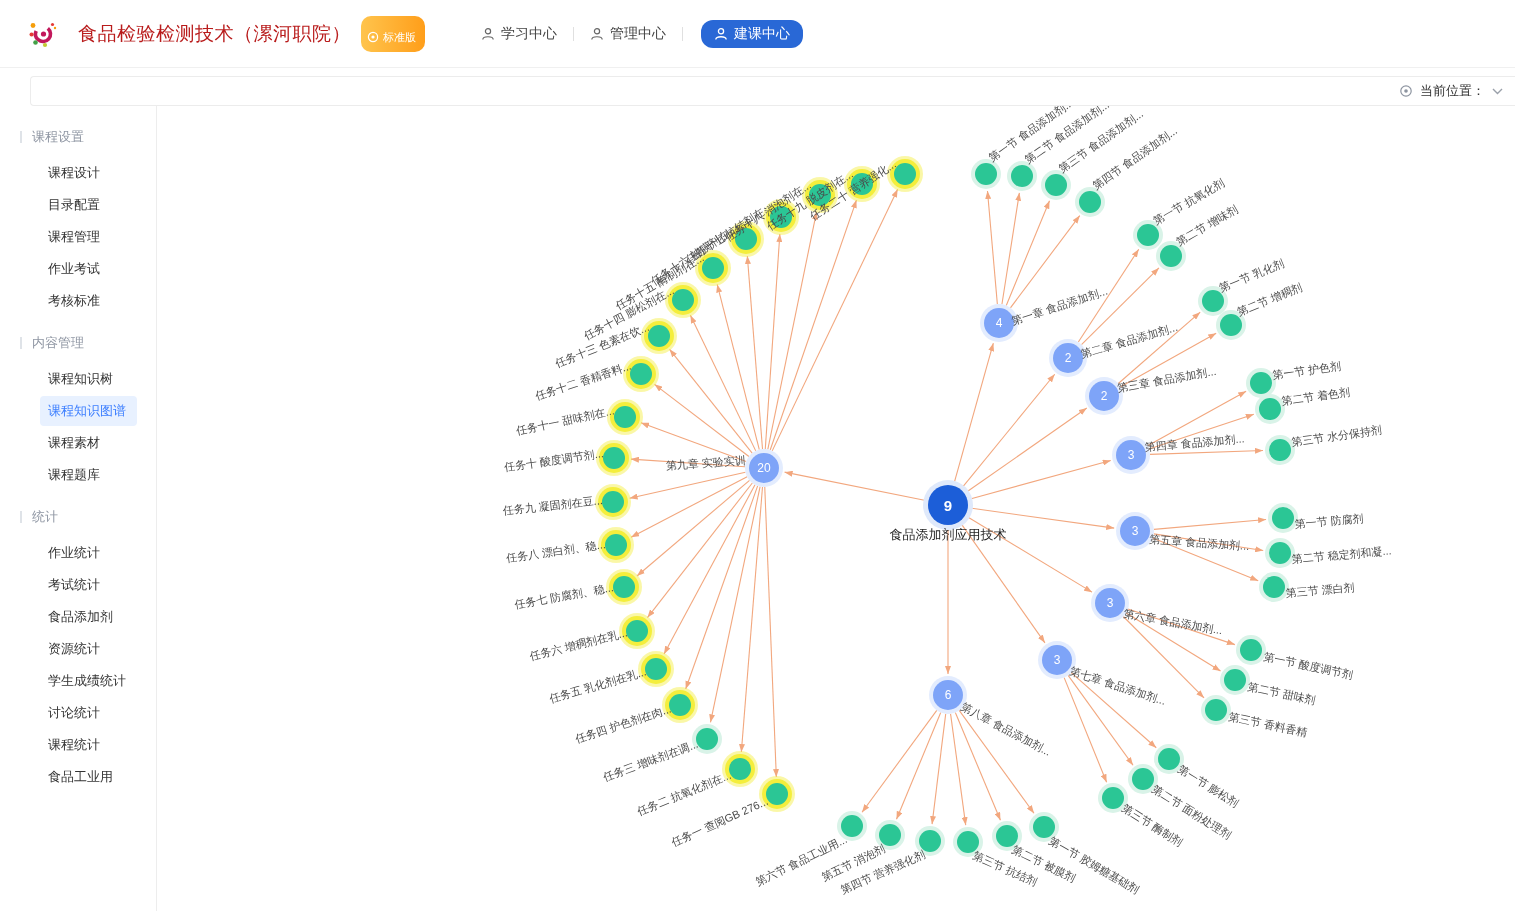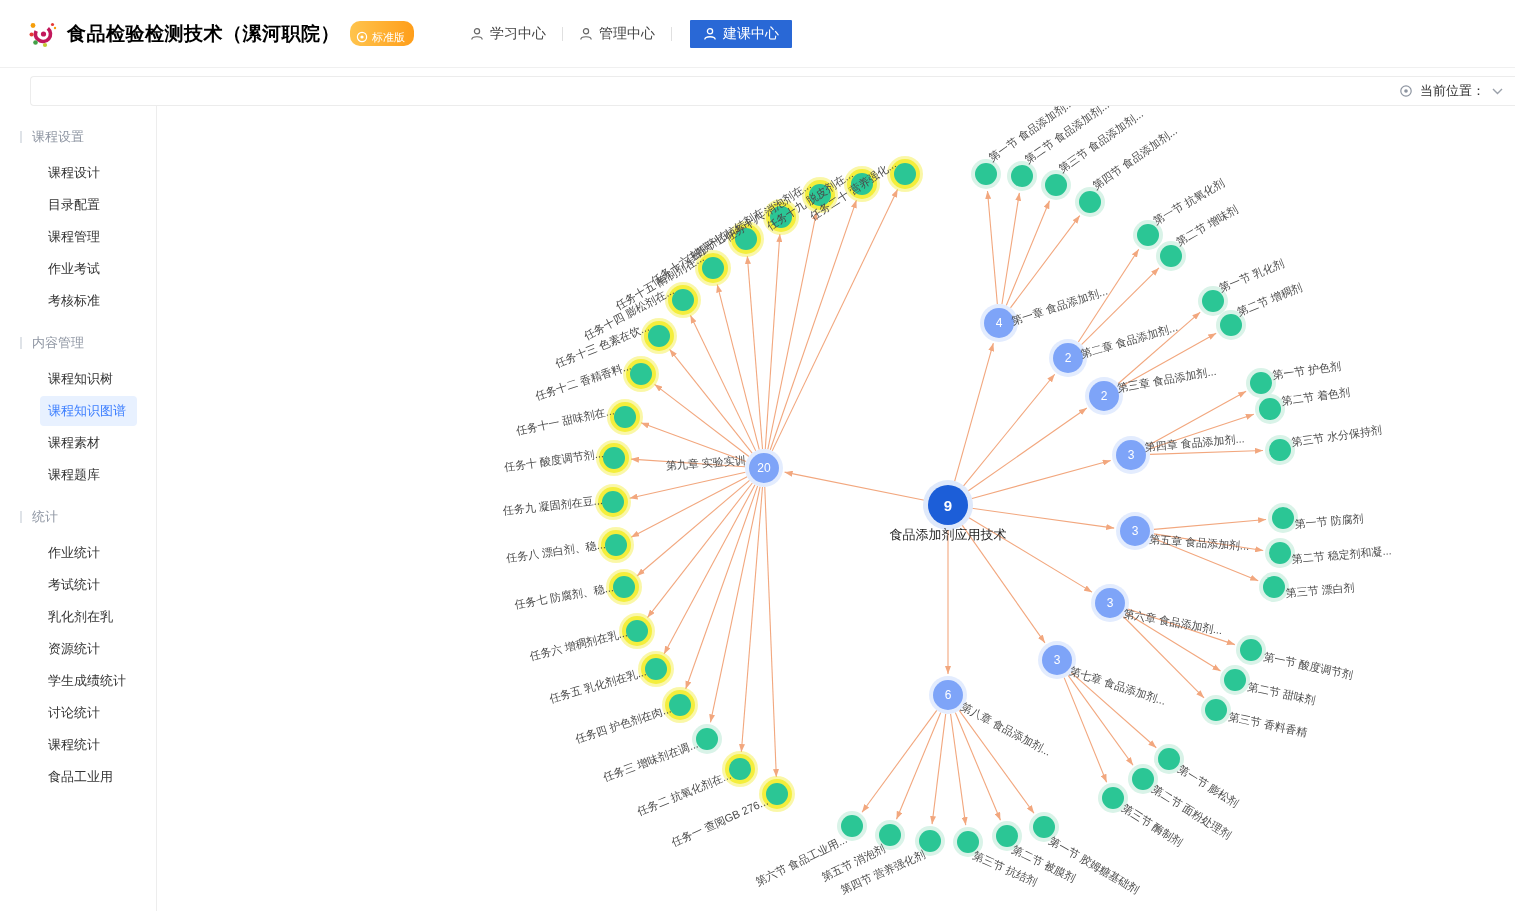--- a/index.html
+++ b/index.html
@@ -8,29 +8,29 @@
 
   
   .tabstrip { position:absolute; top:0; left:0; width:100%; height:10px; }
   .tab-ghost { position:absolute; top:-5px; height:13px; background:#f1f2f3; border-radius:8px; }
   .tg1 { left:243px; width:612px; }
   .tg2 { left:876px; width:576px; }
 
   header { display:flex; align-items:center; height:68px; padding:0 28px;
     border-bottom:1px solid #f0f0f0; position:relative; background:#fff; }
   .logo { width:30px; height:30px; flex:0 0 auto; }
-  h1.title { font-size:19px; font-weight:bold; color:#000000; margin-left:9px; letter-spacing:.5px; }
-  .badge { display:inline-flex; align-items:center; gap:4px; margin-left:10px; height:25px;
+  h1.title { font-size:19px; font-weight:normal; color:#b91c1c; margin-left:20px; letter-spacing:.5px; }
+  .badge { display:inline-flex; align-items:center; gap:4px; margin-left:10px; height:36px;
     padding:7px 9px 0 6px; border-radius:10px; color:#fff; font-size:11px;
     background:linear-gradient(90deg,#ffc44d,#ff9e1a); }
   nav { display:flex; align-items:center; margin-left:40px; }
   .nav-item { display:flex; align-items:center; gap:6px; padding:0 16px; font-size:14px;
     color:#444; cursor:pointer; text-decoration:none; }
   .nav-sep { width:1px; height:14px; background:#e0e0e0; }
-  .nav-item.primary { background:#2968d6; color:#fff; border-radius:1px; height:28px;
+  .nav-item.primary { background:#2968d6; color:#fff; border-radius:12px; height:28px;
     padding:0 13px; margin-left:18px; }
 
   .crumbwrap { padding:8px 0 0 30px; }
   .crumb { display:flex; align-items:center; height:30px; border:1px solid #ececec;
     border-right:none; border-radius:4px 0 0 4px; padding:0 12px; font-size:13px;
     color:#333; background:#fff;justify-content:flex-end; }
   .crumb .pin { margin-right:7px; }
   .crumb .gt { color:#b9b9b9; margin:0 6px; font-size:12px; }
   .crumb .chev { margin-left:7px; }
   .crumb-link { cursor:pointer; }
@@ -132,21 +132,21 @@
         <div class="sec-title"><span class="sec-bar"></span>内容管理</div>
         <div class="side-item">课程知识树</div>
         <div class="side-item active">课程知识图谱</div>
         <div class="side-item">课程素材</div>
         <div class="side-item">课程题库</div>
       </div>
       <div class="sec-group">
         <div class="sec-title"><span class="sec-bar"></span>统计</div>
         <div class="side-item">作业统计</div>
         <div class="side-item">考试统计</div>
-        <div class="side-item">乳化剂在乳</div>
+        <div class="side-item">食品添加剂</div>
         <div class="side-item">资源统计</div>
         <div class="side-item">学生成绩统计</div>
         <div class="side-item">讨论统计</div>
         <div class="side-item">课程统计</div>
         <div class="side-item">食品工业用</div>
       </div>
     </aside>
   <main>
     <svg id="graph-svg" width="1358" height="798" viewBox="157 114 1358 798">
         <defs>

